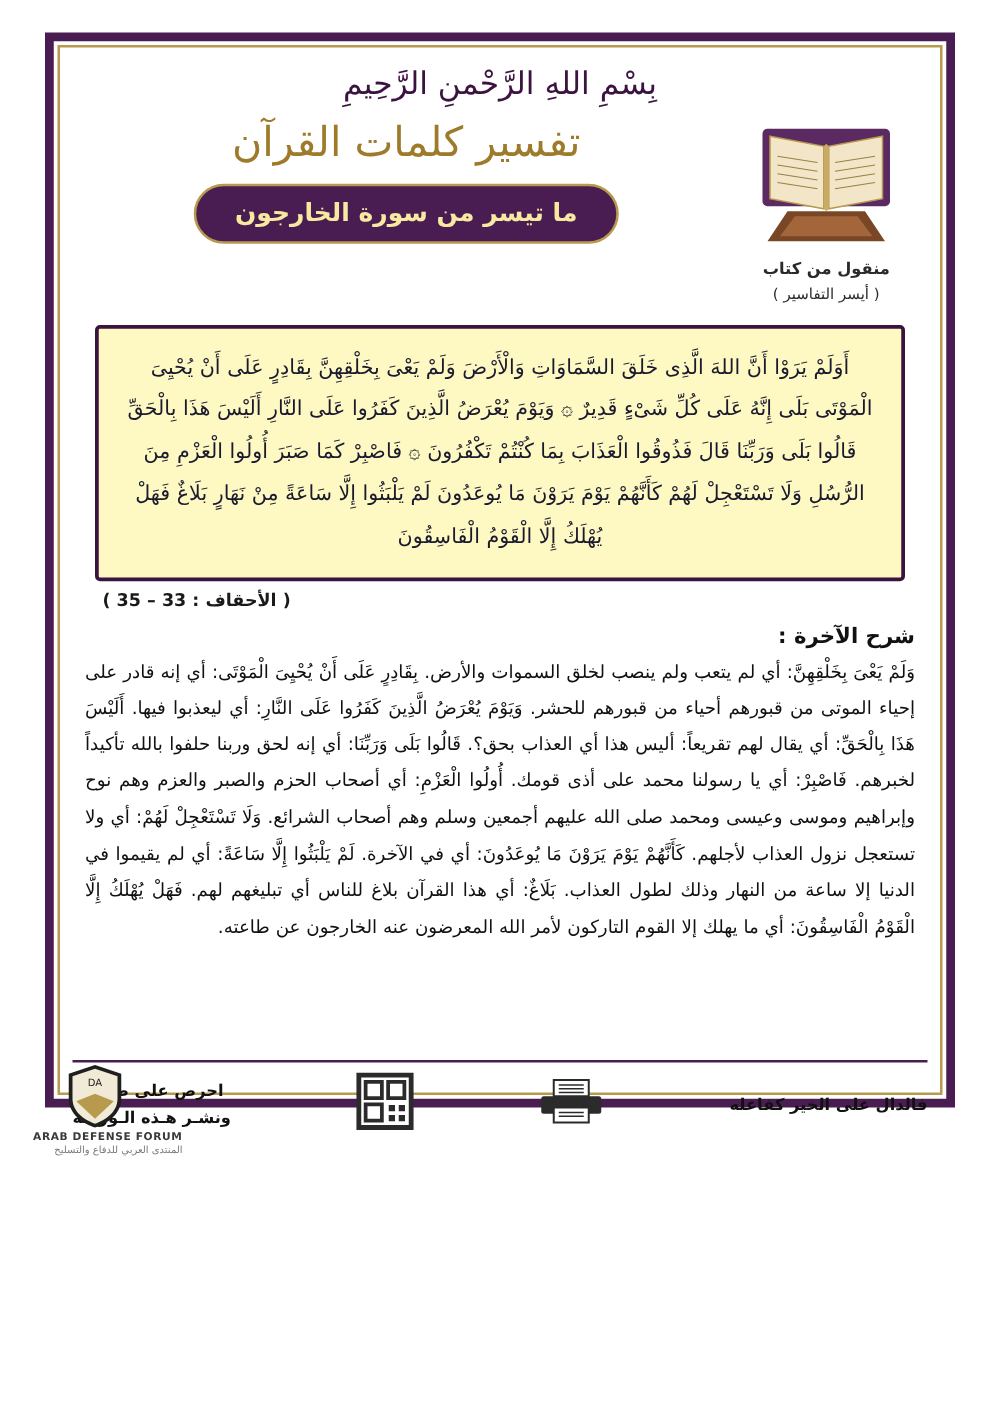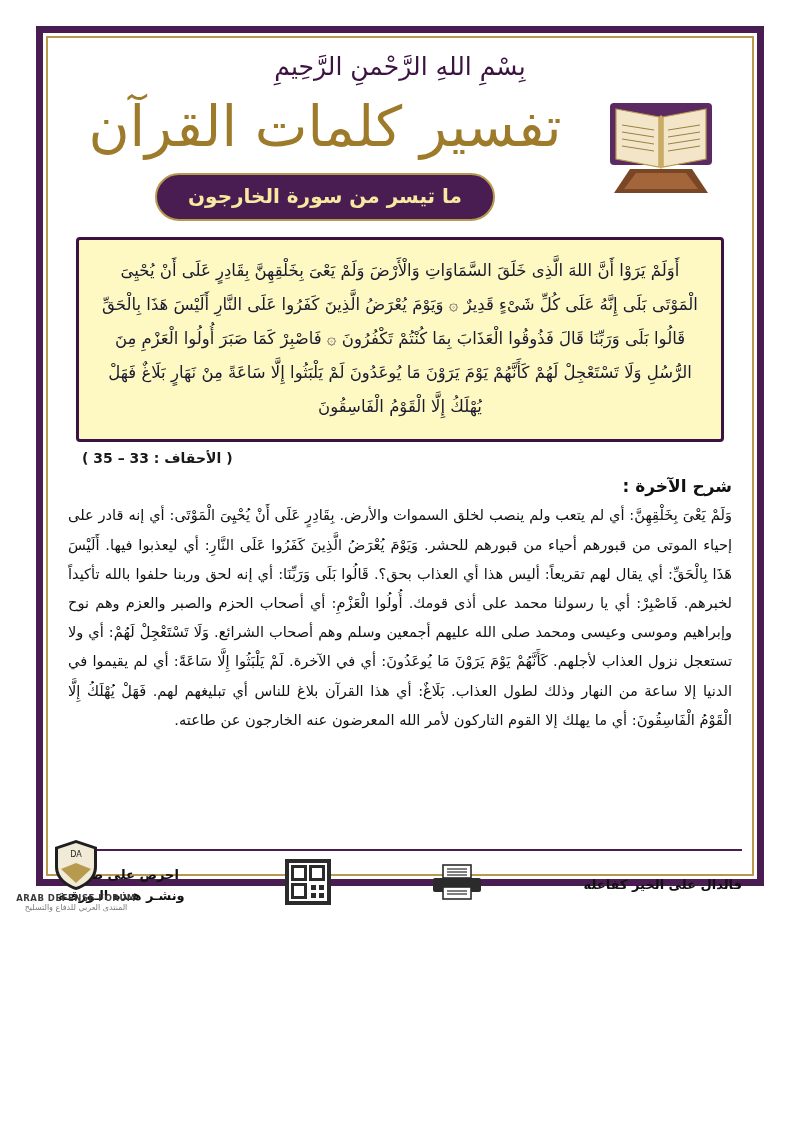--- a/index.html
+++ b/index.html
@@ -48,21 +48,21 @@
   .title-row {
     display: flex;
     flex-direction: row-reverse;
     align-items: flex-start;
     justify-content: space-between;
     margin-top: 10px;
     padding: 0 6px;
   }
   .title-left { flex: 1 1 auto; padding-top: 4px; }
   .main-title {
-    font-size: 56px;
+    font-size: 33px;
     color: #9d7b2a;
     text-align: center;
     font-family: "DejaVu Sans", serif;
     line-height: 1.15;
     direction: rtl;
   }
   .subtitle-pill {
     margin: 14px auto 0 auto;
     width: 340px;
     background: #4a1d52;
@@ -150,23 +150,22 @@
     direction: rtl;
   }
   .footer-cell { text-align: center; font-size: 13px; color: #111; font-weight: bold; line-height:1.6; }
   .site-name { font-size: 17px; letter-spacing: 0.5px; }
   .qr { width: 46px; height: 46px; }
   .printer { width: 52px; height: 38px; }
 
   
   .watermark {
     position: absolute;
-    left: 6px; bottom: 16px;
+    left: 6px; bottom: 4px;
     width: 140px;
-    text-align: center;
     color: #6b6b6b;
   }
   .wm-badge { width: 46px; height: 52px; display:block; margin: 0 auto 2px auto; }
   .wm-t1 { font-size: 8.5px; font-weight: bold; color:#3a3a3a; letter-spacing:0.5px; }
   .wm-t2 { font-size: 8px; color:#7a7a7a; direction: rtl; }
 </style>
 </head>
 <body>
 
 <div class="page">
@@ -197,20 +196,24 @@
             <line x1="26" y1="42" x2="58" y2="47"></line>
               <line x1="26" y1="49" x2="58" y2="54"></line>
             <line x1="72" y1="33" x2="104" y2="28"></line>
               <line x1="72" y1="40" x2="104" y2="35"></line>
             <line x1="72" y1="47" x2="104" y2="42"></line>
               <line x1="72" y1="54" x2="104" y2="49"></line>
           </g>
           <path d="M34 72 L96 72 L112 96 L18 96 Z" fill="#7a4726"></path>
           <path d="M40 76 L90 76 L102 92 L28 92 Z" fill="#a3663a"></path>
         </svg>
+        <div class="book-caption">
+          <span>منقول من كتاب</span>
+          <span class="small">( أيسر التفاسير )</span>
+        </div>
       </div>
 
     </div>
 
     <div class="ayah-box">
       <div class="ayah-text">أَوَلَمْ يَرَوْا أَنَّ اللهَ الَّذِى خَلَقَ السَّمَاوَاتِ وَالْأَرْضَ وَلَمْ يَعْىَ بِخَلْقِهِنَّ بِقَادِرٍ عَلَى أَنْ يُحْيِىَ الْمَوْتَى بَلَى إِنَّهُ عَلَى كُلِّ شَىْءٍ قَدِيرٌ ۞ وَيَوْمَ يُعْرَضُ الَّذِينَ كَفَرُوا عَلَى النَّارِ أَلَيْسَ هَذَا بِالْحَقِّ قَالُوا بَلَى وَرَبِّنَا قَالَ فَذُوقُوا الْعَذَابَ بِمَا كُنْتُمْ تَكْفُرُونَ ۞ فَاصْبِرْ كَمَا صَبَرَ أُولُوا الْعَزْمِ مِنَ الرُّسُلِ وَلَا تَسْتَعْجِلْ لَهُمْ كَأَنَّهُمْ يَوْمَ يَرَوْنَ مَا يُوعَدُونَ لَمْ يَلْبَثُوا إِلَّا سَاعَةً مِنْ نَهَارٍ بَلَاغٌ فَهَلْ يُهْلَكُ إِلَّا الْقَوْمُ الْفَاسِقُونَ</div>
     </div>
 
     <div class="ayah-ref">( الأحقاف : 33 – 35 )</div>
 

